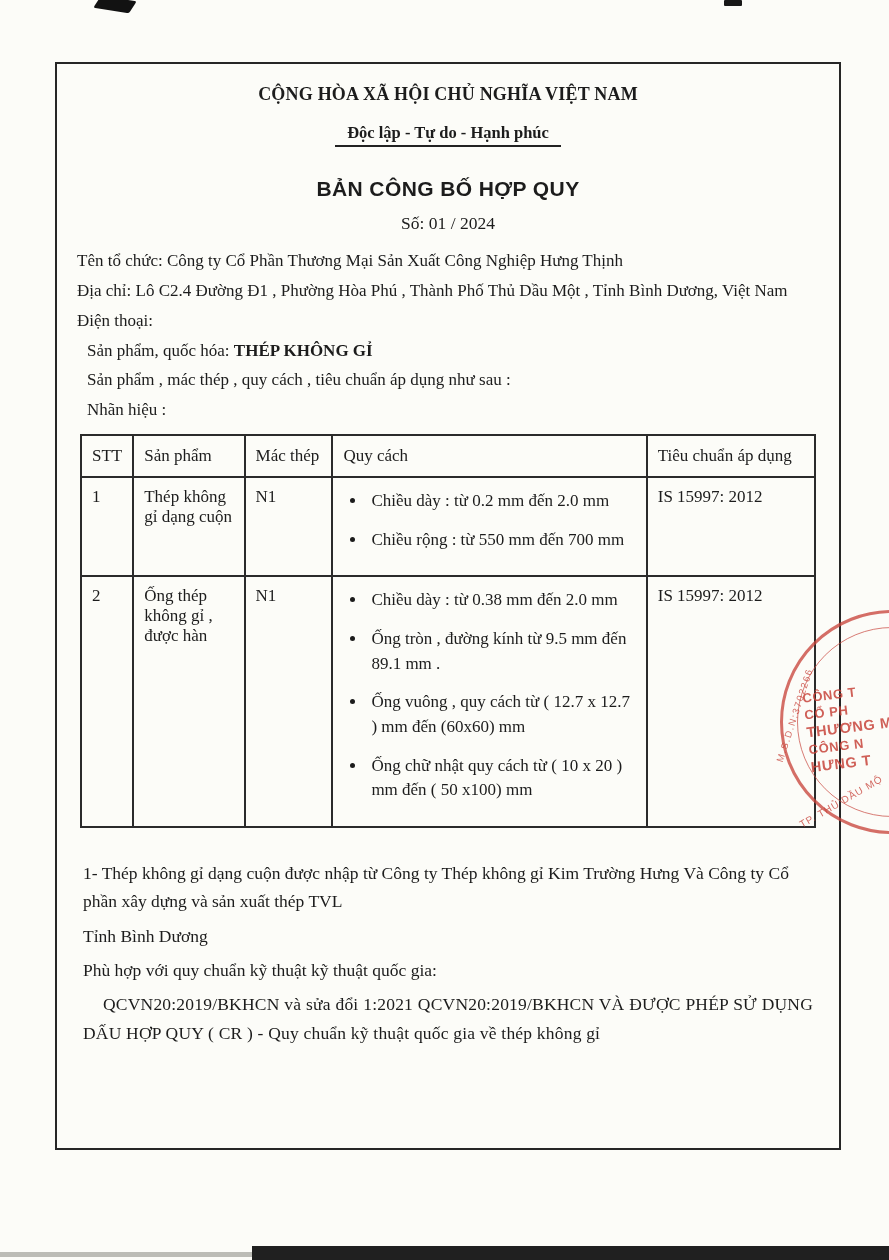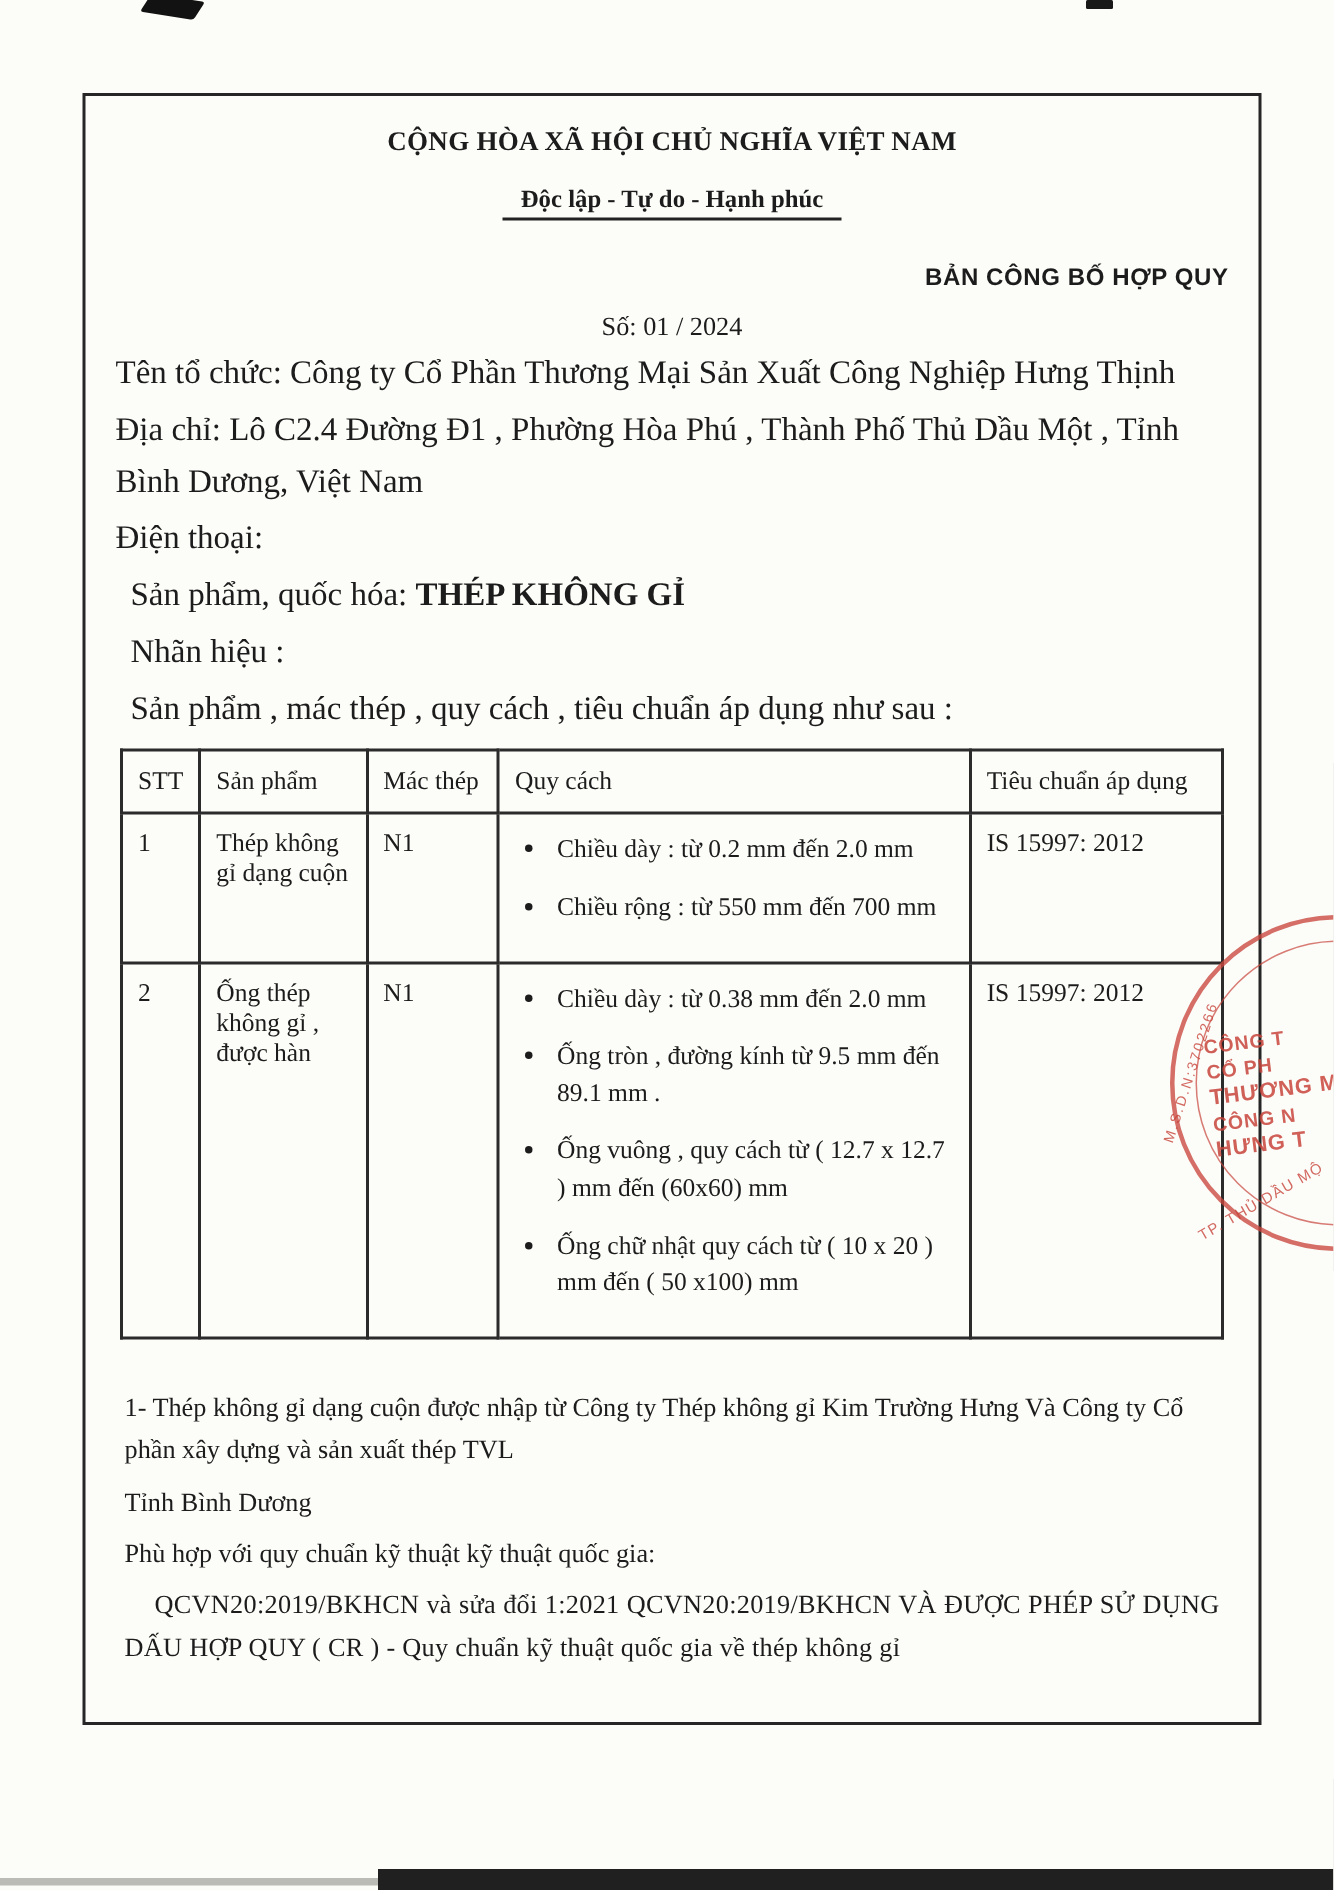--- a/index.html
+++ b/index.html
@@ -14,26 +14,26 @@
     border:2px solid #262626; padding:16px 20px 0 20px;
   }
   
   .nat-header { text-align:center; margin-top:4px; }
   .nat-line1 { font-weight:bold; font-size:18px; letter-spacing:.2px; }
   .nat-line2 {
     display:inline-block; font-weight:bold; font-size:16.5px;
     margin-top:0; padding:0 12px 2px 12px; border-bottom:2px solid #222;
   }
   .doc-title {
-    text-align:right; font-family:"Liberation Sans","DejaVu Sans",sans-serif;
-    font-weight:bold; font-size:16px; margin-top:30px; letter-spacing:.4px;
+    text-align:center; font-family:"Liberation Sans","DejaVu Sans",sans-serif;
+    font-weight:bold; font-size:21px; margin-top:30px; letter-spacing:.4px;
   }
   .doc-no { text-align:center; font-size:17.5px; margin-top:12px; }
   
-  .info { margin-top:3px; font-size:22px; line-height:1.58; }
+  .info { margin-top:14px; font-size:17px; line-height:1.58; }
   .info p { margin:3px 0; }
   .info .indent { padding-left:10px; }
   .bold { font-weight:bold; }
   
   table.spec { width:calc(100% - 6px); margin:10px auto 0 auto; border-collapse:collapse; font-size:17px; }
   .spec th, .spec td {
     border:2px solid #2b2b2b; padding:9px 10px; vertical-align:top;
     font-weight:normal; text-align:left;
   }
   .spec thead th { vertical-align:middle; height:42px; }
@@ -92,22 +92,22 @@
     </div>
 
     <div class="doc-title">BẢN CÔNG BỐ HỢP QUY</div>
     <div class="doc-no">Số: 01 / 2024</div>
 
     <div class="info">
       <p>Tên tổ chức: Công ty Cổ Phần Thương Mại Sản Xuất Công Nghiệp Hưng Thịnh</p>
       <p>Địa chỉ: Lô C2.4 Đường Đ1 , Phường Hòa Phú , Thành Phố Thủ Dầu Một , Tỉnh Bình Dương, Việt Nam</p>
       <p>Điện thoại:</p>
       <p class="indent"><span>Sản phẩm, quốc hóa: </span><span class="bold">THÉP KHÔNG GỈ</span></p>
+      <p class="indent">Sản phẩm , mác thép , quy cách , tiêu chuẩn áp dụng như sau :</p>
       <p class="indent">Nhãn hiệu :</p>
-      <p class="indent">Sản phẩm , mác thép , quy cách , tiêu chuẩn áp dụng như sau :</p>
     </div>
 
     <table class="spec">
       <colgroup>
         <col style="width:6.8%">
           <col style="width:15.2%">
           <col style="width:12%">
           <col style="width:43%">
           <col style="width:23%">
       </colgroup>

